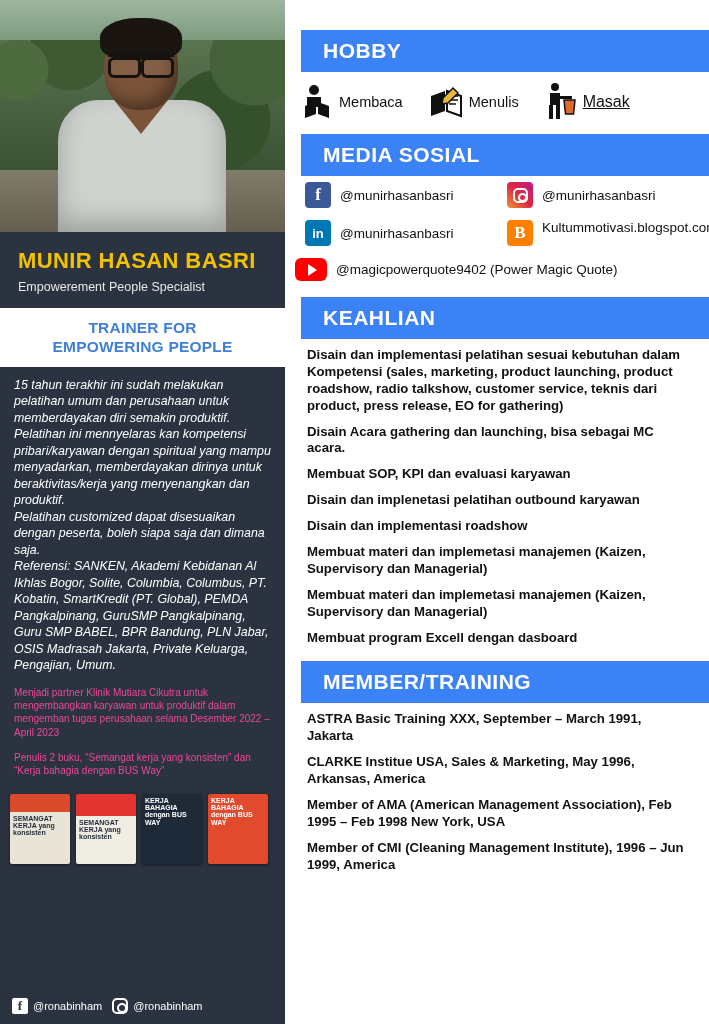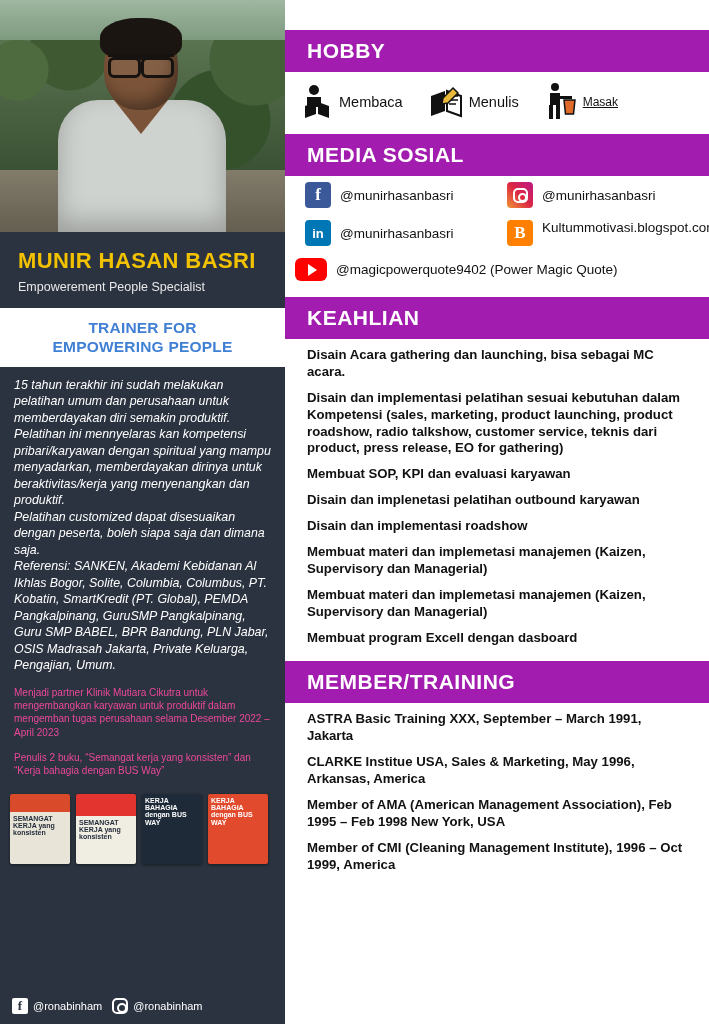--- a/index.html
+++ b/index.html
@@ -140,29 +140,30 @@
     width:16px;height:16px;border:2px solid #ffffff;border-radius:5px;position:relative;
   }
   .ig-sq:after{content:"";position:absolute;left:3px;top:3px;width:6px;height:6px;border:2px solid #fff;border-radius:50%;}
 
   
   .right {
     width: 424px; height:1024px; background:#ffffff;
     position:relative; display:flex; flex-direction:column;
   }
   .band {
-    background:#a21caf; color:#ffffff;
+    background:#3b82f6; color:#ffffff;
     font-size:21px; font-weight:bold; letter-spacing:.5px;
     padding: 9px 0 9px 22px;
+    margin-left: 16px;
   }
 
   .hobby-row { display:flex; align-items:center; padding: 10px 10px 12px 18px; gap:18px;border-radius:7px;}
   .hobby-item { display:flex; align-items:center; gap:6px; }
   .hobby-label { font-size:14.5px; color:#111; }
-  .hobby-label.small { font-size:12px;text-decoration:underline; }
+  .hobby-label.small { font-size:16px;text-decoration:underline; }
 
   .social-row { display:flex; align-items:center; padding:6px 0 6px 20px; gap:0px;}
   .soc { display:flex; align-items:center; gap:9px; width:210px; }
   .soc .handle { font-size:13.5px; color:#111; }
   .icon-sq {
     width:26px;height:26px;border-radius:4px;display:flex;align-items:center;justify-content:center;
     color:#fff;font-weight:bold;font-size:17px;flex:0 0 auto;
     font-family:"Liberation Serif", serif;
   }
   .ic-fb{background:#3b5998;}
@@ -322,34 +323,34 @@
           </div>
         <div class="handle">@magicpowerquote9402 (Power Magic Quote)</div>
       </div>
     </div>
 
     <div style="height:10px"></div>
 
     <div class="band">KEAHLIAN</div>
 
     <ul class="skills">
+      <li>Disain dan implementasi pelatihan sesuai kebutuhan dalam Kompetensi (sales, marketing, product launching, product roadshow, radio talkshow, customer service, teknis dari product, press release, EO for gathering)</li>
       <li>Disain Acara gathering dan launching, bisa sebagai MC acara.</li>
-      <li>Disain dan implementasi pelatihan sesuai kebutuhan dalam Kompetensi (sales, marketing, product launching, product roadshow, radio talkshow, customer service, teknis dari product, press release, EO for gathering)</li>
       <li>Membuat SOP, KPI dan evaluasi karyawan</li>
       <li>Disain dan implenetasi pelatihan outbound karyawan</li>
       <li>Disain dan implementasi roadshow</li>
       <li>Membuat materi dan implemetasi manajemen (Kaizen, Supervisory dan Managerial)</li>
       <li>Membuat materi dan implemetasi manajemen (Kaizen, Supervisory dan Managerial)</li>
       <li>Membuat program Excell dengan dasboard</li>
     </ul>
 
     <div class="band">MEMBER/TRAINING</div>
 
     <ul class="member">
       <li>ASTRA Basic Training XXX, September – March 1991, Jakarta</li>
       <li>CLARKE Institue USA, Sales &amp; Marketing, May 1996, Arkansas, America</li>
       <li>Member of AMA (American Management Association), Feb 1995 – Feb 1998 New York, USA</li>
-      <li>Member of CMI (Cleaning Management Institute), 1996 – Oct 1999, America</li>
+      <li>Member of CMI (Cleaning Management Institute), 1996 – Jun 1999, America</li>
     </ul>
 
     <div class="spacer"></div>
   </div>
 </div>
 
 </body></html>

